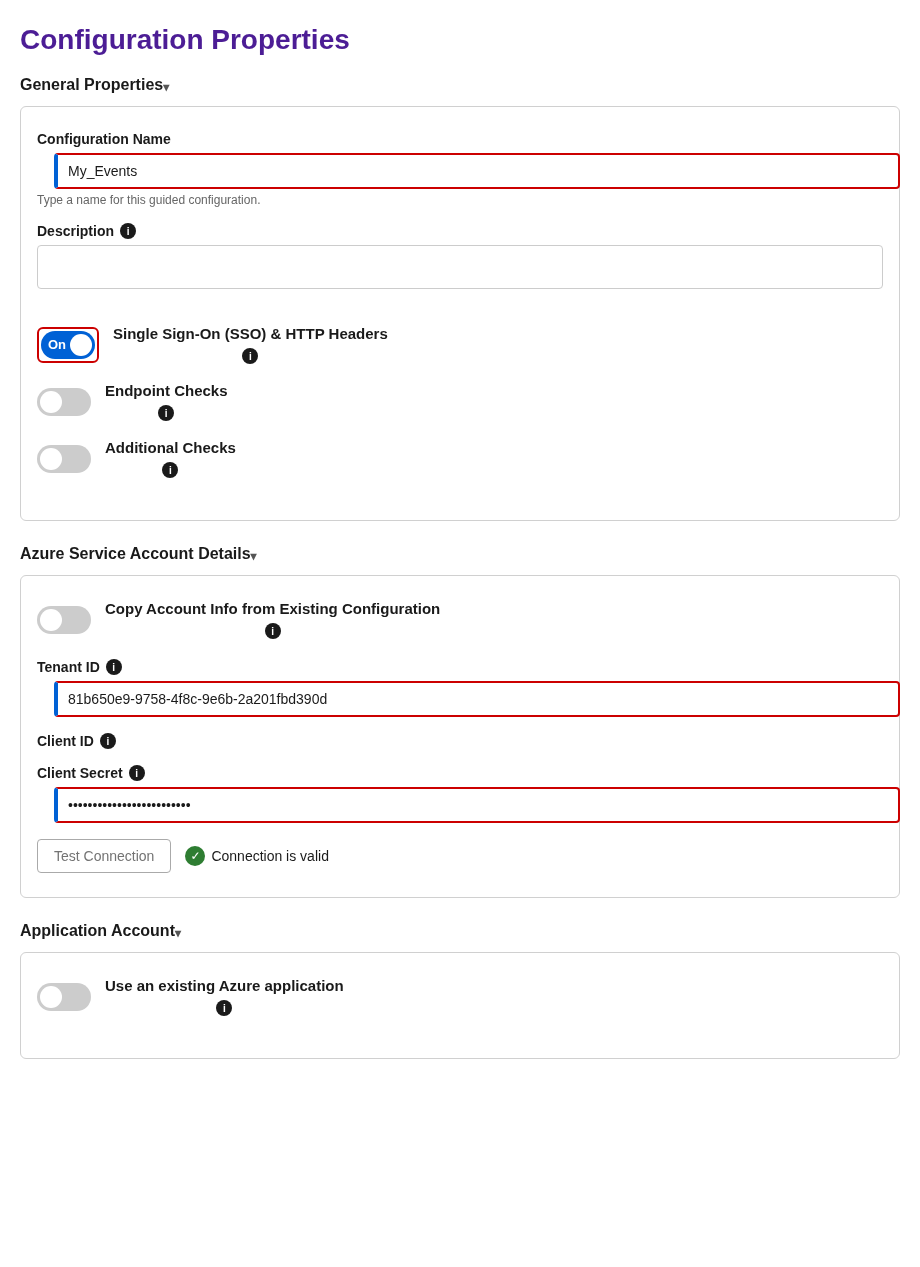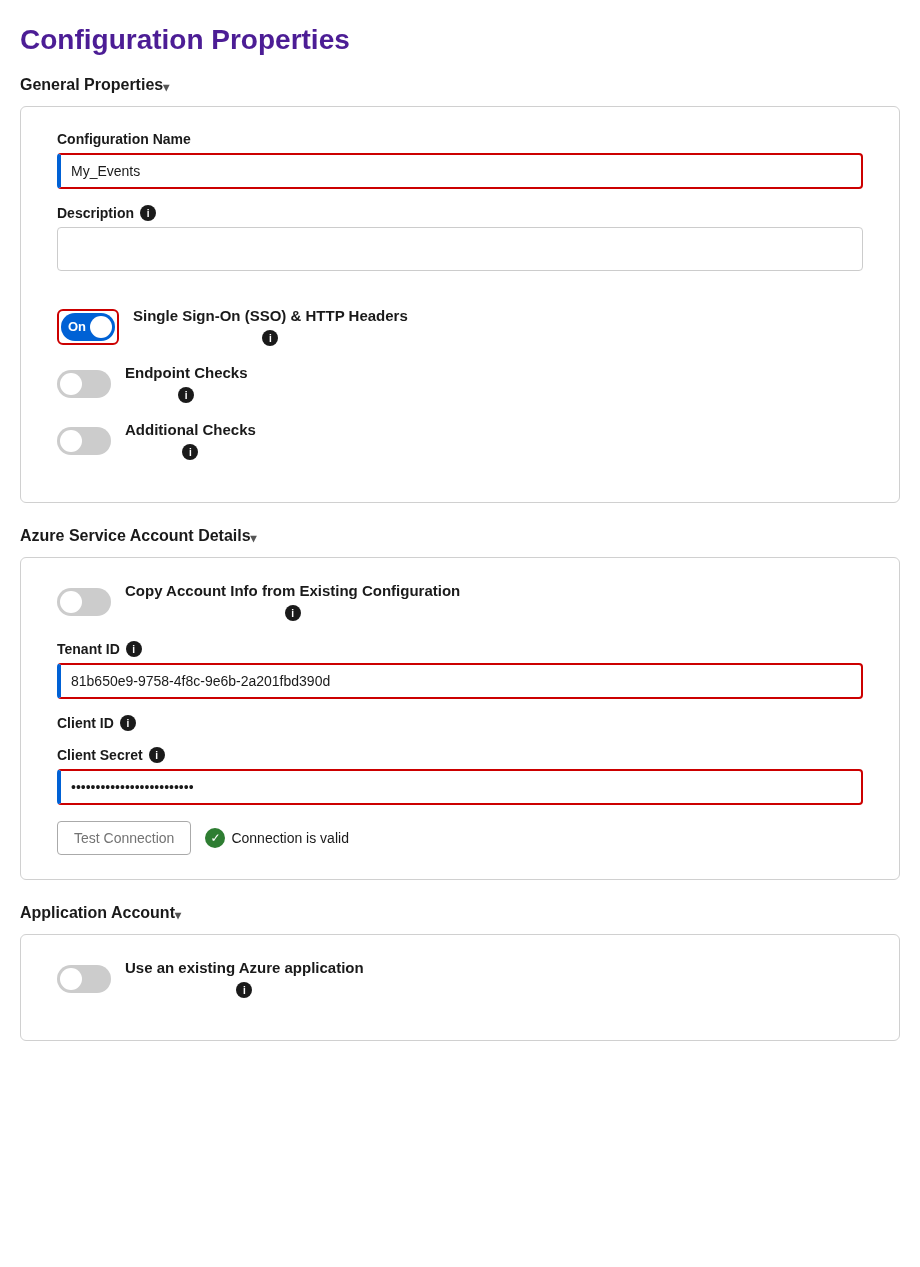--- a/index.html
+++ b/index.html
@@ -24,21 +24,21 @@
       color: #1a1a1a;
       margin-bottom: 12px;
     }
     .chevron-icon {
       font-size: 12px;
       color: #555;
     }
     .card {
       border: 1px solid #d0d0d0;
       border-radius: 6px;
-      padding: 24px 36px;
+      padding: 24px 16px;
       margin-bottom: 24px;
       background: #fff;
     }
     .field-label {
       font-size: 14px;
       font-weight: 600;
       color: #1a1a1a;
       margin-bottom: 6px;
       display: flex;
       align-items: center;
@@ -55,20 +55,21 @@
       border: 1px solid #ccc;
       border-radius: 4px;
       padding: 8px 10px;
       font-size: 14px;
       color: #1a1a1a;
       outline: none;
     }
     .text-input.highlighted {
       border: 2px solid #cc0000;
       border-left: 4px solid #0061d5;
+      margin-left: 17px;
     }
     .description-input {
       width: 100%;
       border: 1px solid #ccc;
       border-radius: 4px;
       padding: 8px 10px;
       font-size: 14px;
       color: #1a1a1a;
       height: 44px;
       resize: none;
@@ -200,20 +201,21 @@
     <span>General Properties</span>
     <span class="chevron-icon">▾</span>
   </div>
   <div class="card">
 
     <div class="field-group">
       <div class="field-label">
         <span>Configuration Name</span>
       </div>
       <input type="text" class="text-input highlighted" value="My_Events" style="">
+      <div class="field-hint">Type a name for this guided configuration.</div>
     </div>
 
     <div class="field-group">
       <div class="field-label">
         <span>Description</span>
         <span class="info-icon">i</span>
       </div>
       <textarea class="description-input" style=""></textarea>
     </div>
 

